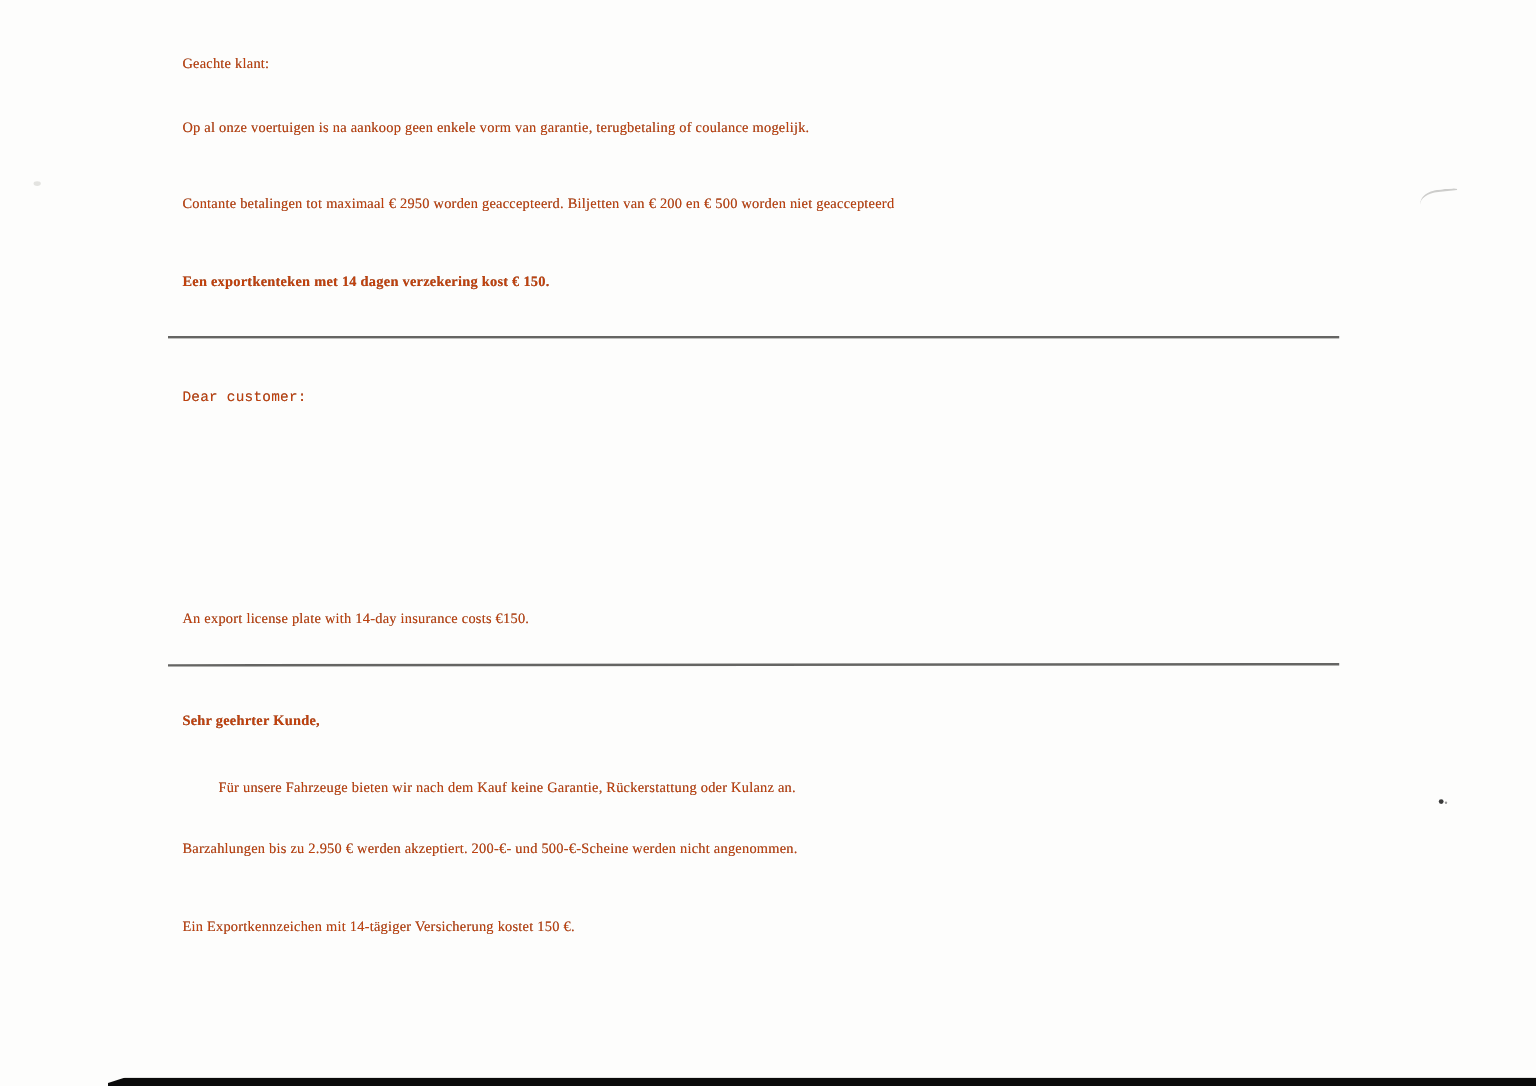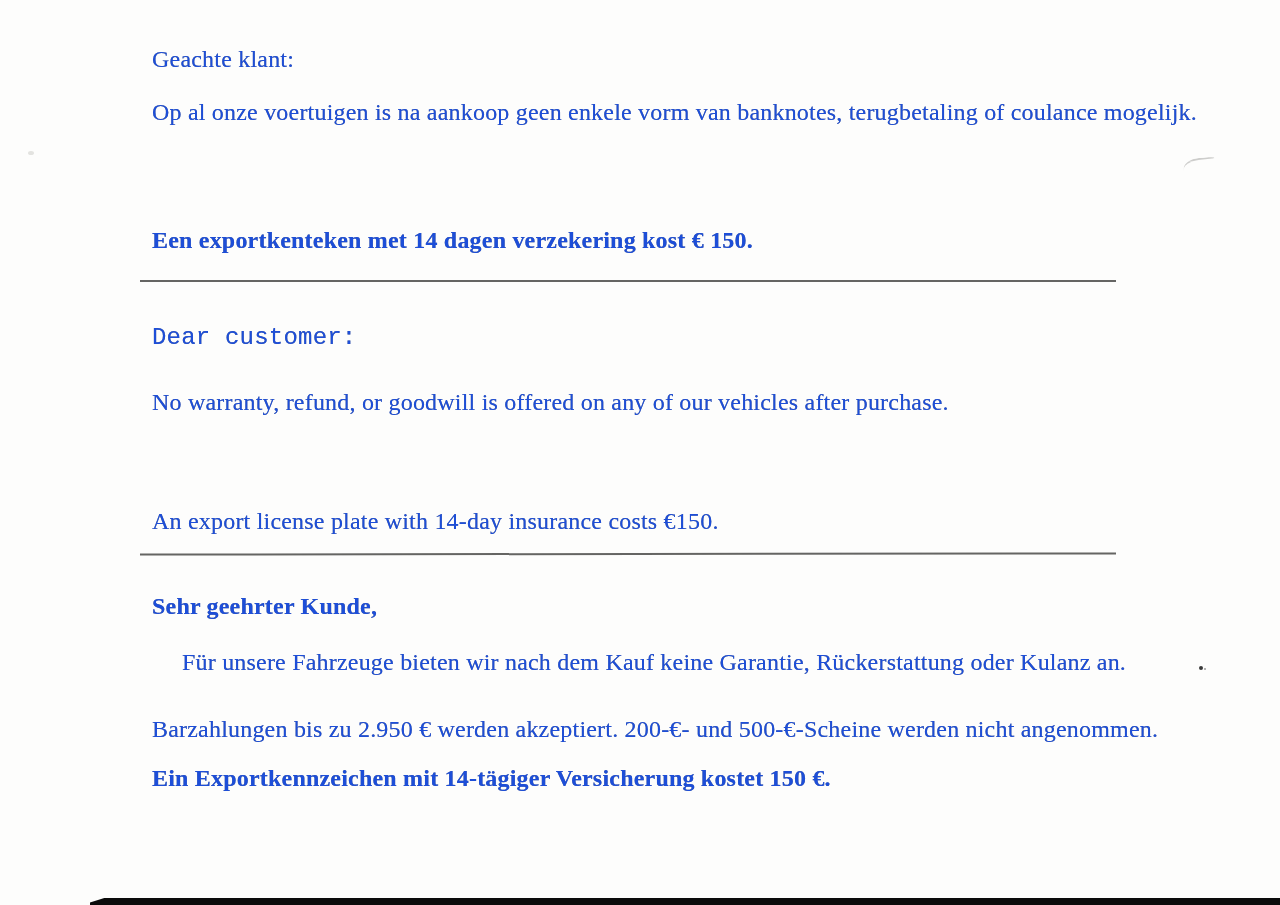--- a/index.html
+++ b/index.html
@@ -7,22 +7,22 @@
     padding: 0;
     background: #ffffff;
   }
   .scan-page {
     position: relative;
     width: 1280px;
     height: 905px;
     background: #fdfdfc;
     overflow: hidden;
     font-family: "Liberation Serif", "DejaVu Serif", serif;
-    color: #1d4ed8;
-    font-size: 24px;
+    color: #c2410c;
+    font-size: 12px;
   }
   .doc-line {
     position: absolute;
     left: 152px;
     white-space: nowrap;
     letter-spacing: 0.2px;
     
     text-shadow: 0 0 0.4px rgba(40,40,40,0.55);
   }
   
@@ -42,22 +42,22 @@
   .rule-1 { top: 280px; }
   .rule-2 { top: 553px; transform: rotate(-0.06deg); }
   
   .l-en-greet { top: 324px; font-family: Liberation Mono, monospace; }
   .l-en-1 { top: 389px; }
   .l-en-2 { top: 450px; }
   .l-en-3 { top: 508px; }
   
   .l-de-greet { top: 593px; font-weight: bold; }
   .l-de-1 { top: 649px; margin-left: 30px; }
-  .l-de-2 { top: 716px; }
-  .l-de-3 { top: 765px; font-weight: bold; }
+  .l-de-2 { top: 700px; }
+  .l-de-3 { top: 765px; }
   
   .pencil-mark {
     position: absolute;
     left: 1183px;
     top: 158px;
     width: 32px;
     height: 10px;
     border-top: 2px solid #c2c2c0;
     border-radius: 50% / 90% 10% 0 0;
     transform: rotate(-6deg);
@@ -91,27 +91,27 @@
     background: #0b0b0b;
     clip-path: polygon(0 65%, 1.2% 0, 100% 0, 100% 100%, 0 100%);
   }
 </style>
 </head>
 <body>
 
 <div class="scan-page">
 
   <div class="doc-line l-nl-greet">Geachte klant:</div>
-  <div class="doc-line l-nl-1">Op al onze voertuigen is na aankoop geen enkele vorm van banknotes, terugbetaling of coulance mogelijk.</div>
+  <div class="doc-line l-nl-1">Op al onze voertuigen is na aankoop geen enkele vorm van garantie, terugbetaling of coulance mogelijk.</div>
+  <div class="doc-line l-nl-2">Contante betalingen tot maximaal € 2950 worden geaccepteerd. Biljetten van € 200 en € 500 worden niet geaccepteerd</div>
   <div class="doc-line l-nl-3">Een exportkenteken met 14 dagen verzekering kost € 150.</div>
 
   <div class="rule rule-1"></div>
 
   <div class="doc-line l-en-greet">Dear customer:</div>
-  <div class="doc-line l-en-1">No warranty, refund, or goodwill is offered on any of our vehicles after purchase.</div>
   <div class="doc-line l-en-3">An export license plate with 14-day insurance costs €150.</div>
 
   <div class="rule rule-2"></div>
 
   <div class="doc-line l-de-greet">Sehr geehrter Kunde,</div>
   <div class="doc-line l-de-1">Für unsere Fahrzeuge bieten wir nach dem Kauf keine Garantie, Rückerstattung oder Kulanz an.</div>
   <div class="doc-line l-de-2">Barzahlungen bis zu 2.950 € werden akzeptiert. 200-€- und 500-€-Scheine werden nicht angenommen.</div>
   <div class="doc-line l-de-3">Ein Exportkennzeichen mit 14-tägiger Versicherung kostet 150 €.</div>
 
   <div class="faint-speck"></div>

